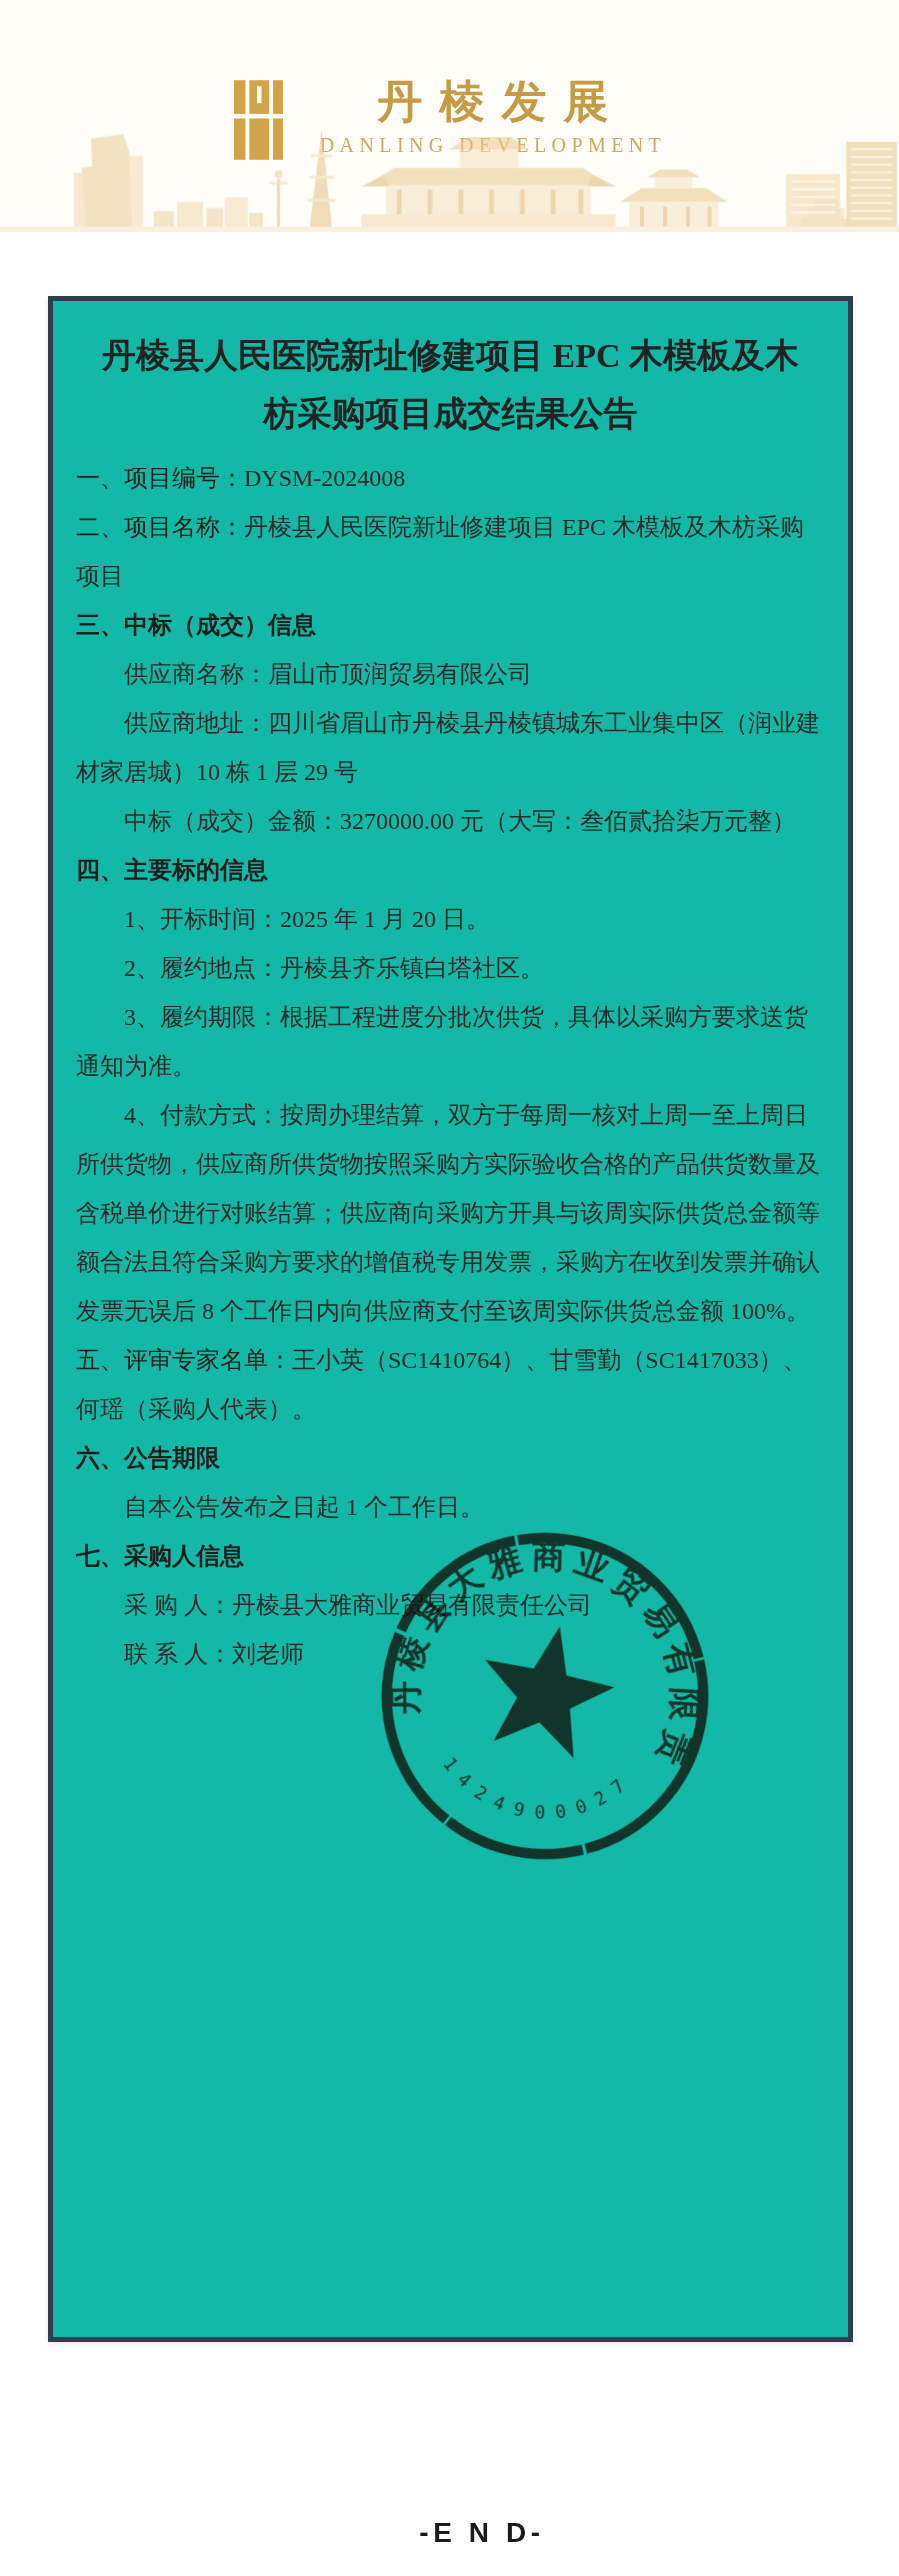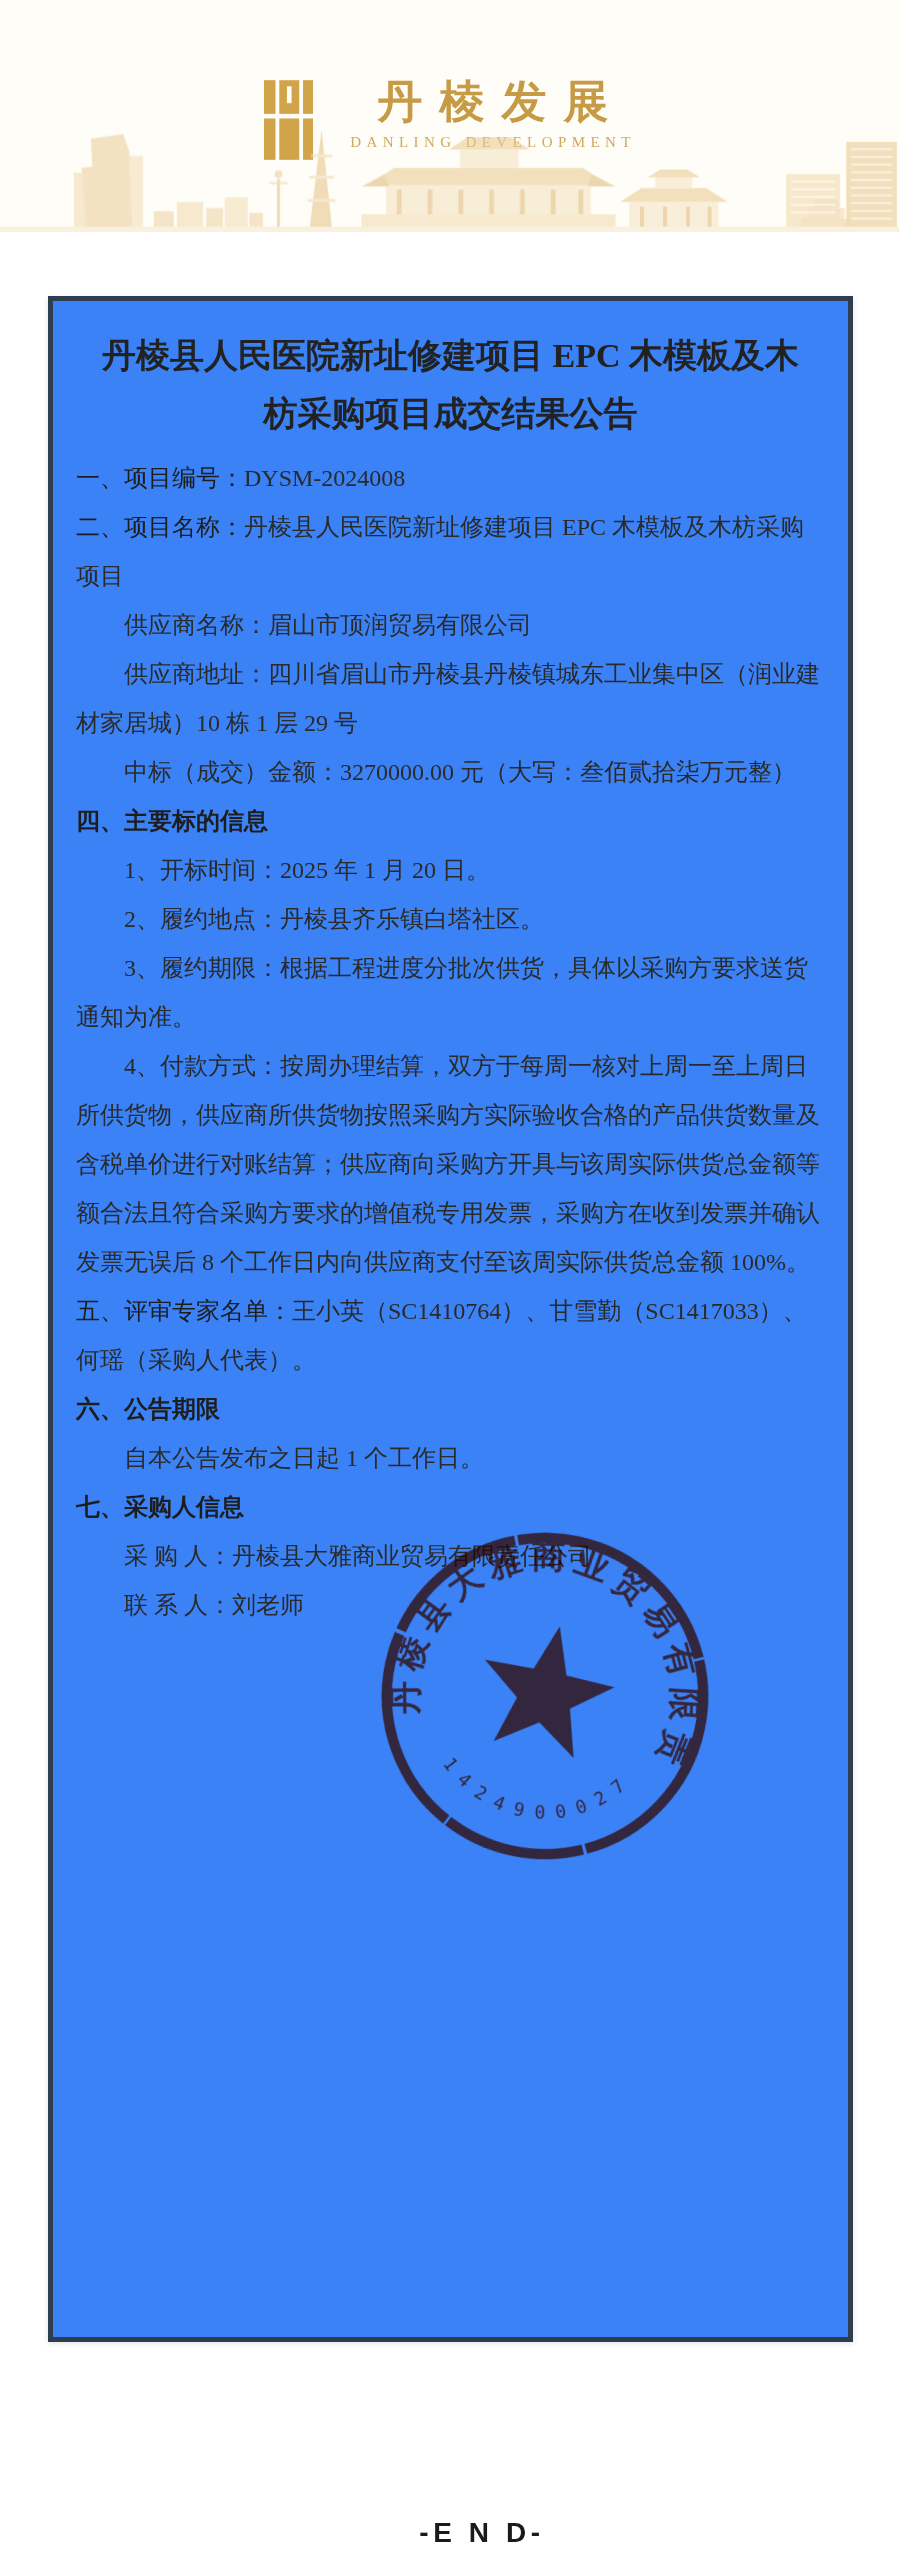--- a/index.html
+++ b/index.html
@@ -14,31 +14,31 @@
   
   .header{position:absolute;left:0;top:0;width:900px;height:232px;background:#fffdf8;}
   .brand{position:absolute;left:0;top:77px;width:900px;display:flex;justify-content:center;align-items:flex-start;gap:37px;}
   .brand-mark{width:49px;height:80px;margin-top:3.1px;}
   .brand-text{display:flex;flex-direction:column;align-items:center;}
   .brand-zh{
     font-size:45px;font-weight:bold;color:#c79b45;
     letter-spacing:17px;line-height:51px;white-space:nowrap;text-indent:17px;
   }
   .brand-en{
-    font-size:15px;color:#cfa95e;letter-spacing:5.4px;margin-top:6.2px;
+    font-size:20px;color:#cfa95e;letter-spacing:5.4px;margin-top:6.2px;
     font-family:"Liberation Serif","DejaVu Serif",serif;white-space:nowrap;
   }
   .skyline{position:absolute;left:0;bottom:0;width:900px;height:104px;}
   
   .card{
     position:absolute;left:48px;top:296px;
     width:805px;height:2046px;
     box-sizing:border-box;
     border:5.4px solid #2e3d4f;
-    background:#3b82f6;
+    background:#14b8a6;
     padding:23px 23px 0 23px;
     box-shadow:0 2.3px 6.2px rgba(0,0,0,0.12);
   }
   .doc-title{
     text-align:center;
     font-size:34px;font-weight:bold;color:#222;
     line-height:58px;
     margin-top:3.1px;margin-bottom:10.8px;
   }
   .doc-body{font-size:24px;color:#2a2a2a;line-height:49px;}
@@ -168,20 +168,21 @@
     <div class="doc-title">
       <div>丹棱县人民医院新址修建项目 EPC 木模板及木</div>
       <div>枋采购项目成交结果公告</div>
     </div>
 
     <div class="doc-body">
       <p class="doc-line"><b>一、项目编号：</b><span>DYSM-2024008</span></p>
 
       <p class="doc-line"><b>二、项目名称：</b><span>丹棱县人民医院新址修建项目 EPC 木模板及木枋采购项目</span></p>
 
+      <p class="doc-line heading">三、中标（成交）信息</p>
       <p class="doc-line indent">供应商名称：眉山市顶润贸易有限公司</p>
       <p class="doc-line indent">供应商地址：四川省眉山市丹棱县丹棱镇城东工业集中区（润业建材家居城）10 栋 1 层 29 号</p>
       <p class="doc-line indent">中标（成交）金额：3270000.00 元（大写：叁佰贰拾柒万元整）</p>
 
       <p class="doc-line heading">四、主要标的信息</p>
       <p class="doc-line indent">1、开标时间：2025 年 1 月 20 日。</p>
       <p class="doc-line indent">2、履约地点：丹棱县齐乐镇白塔社区。</p>
       <p class="doc-line indent">3、履约期限：根据工程进度分批次供货，具体以采购方要求送货通知为准。</p>
       <p class="doc-line indent">4、付款方式：按周办理结算，双方于每周一核对上周一至上周日所供货物，供应商所供货物按照采购方实际验收合格的产品供货数量及含税单价进行对账结算；供应商向采购方开具与该周实际供货总金额等额合法且符合采购方要求的增值税专用发票，采购方在收到发票并确认发票无误后 8 个工作日内向供应商支付至该周实际供货总金额 100%。</p>
 

